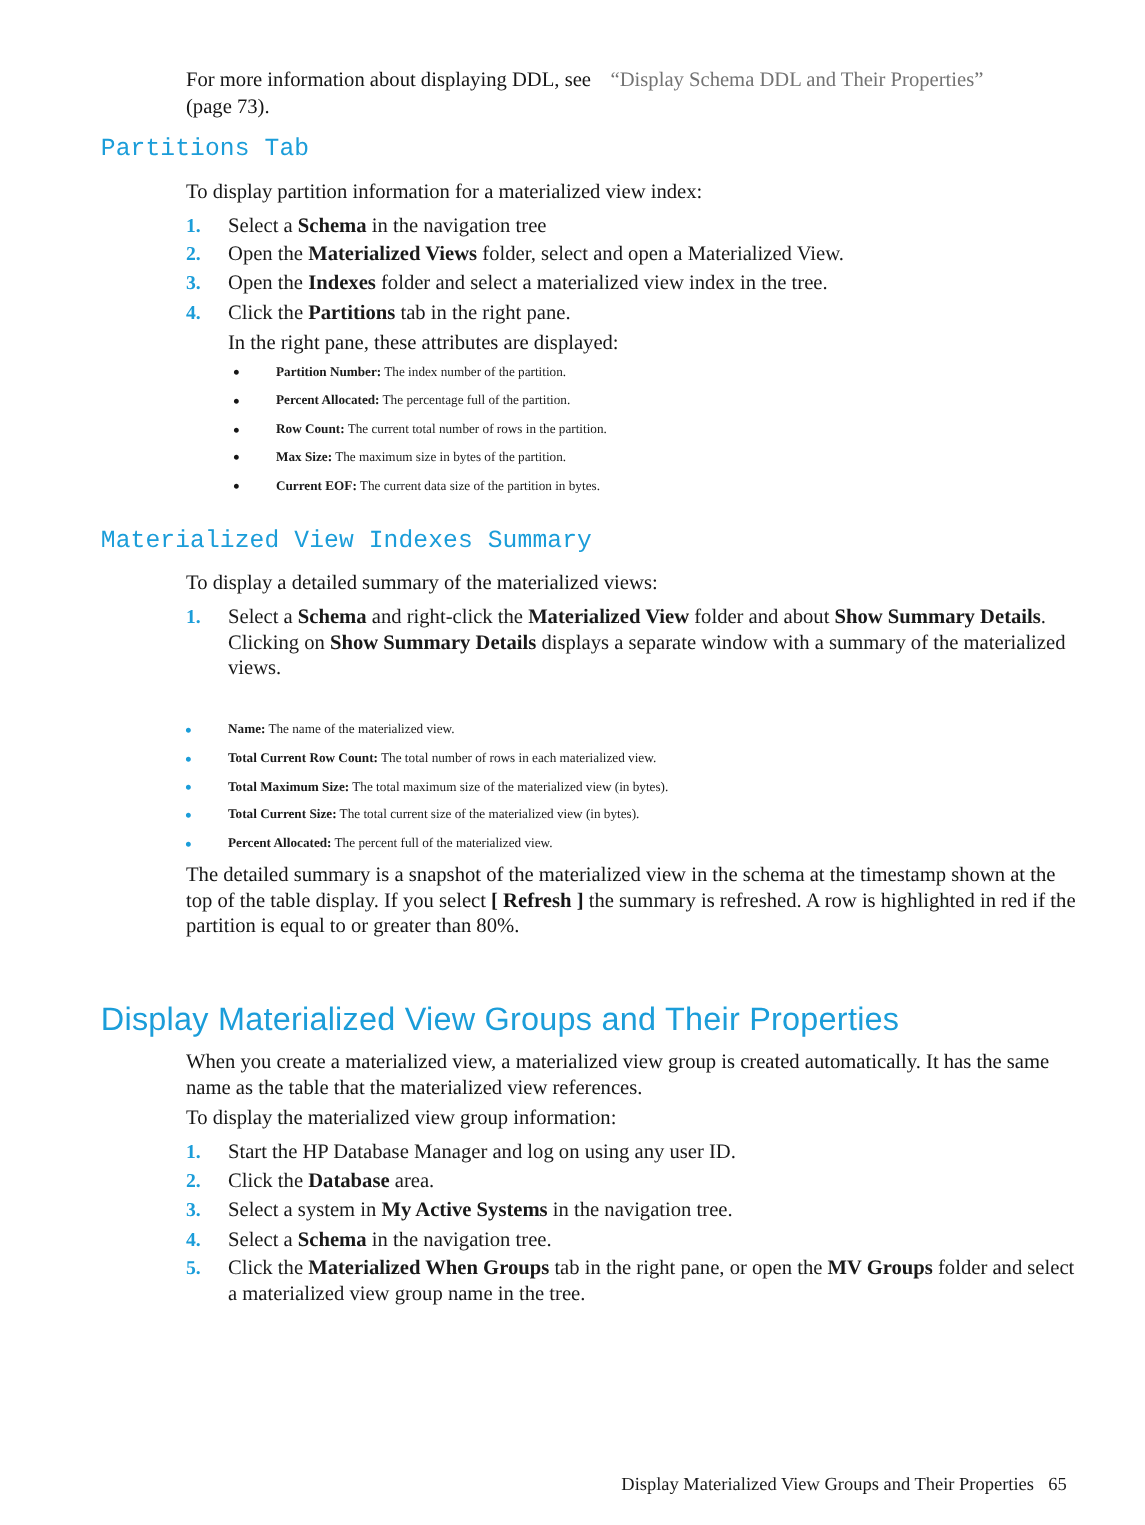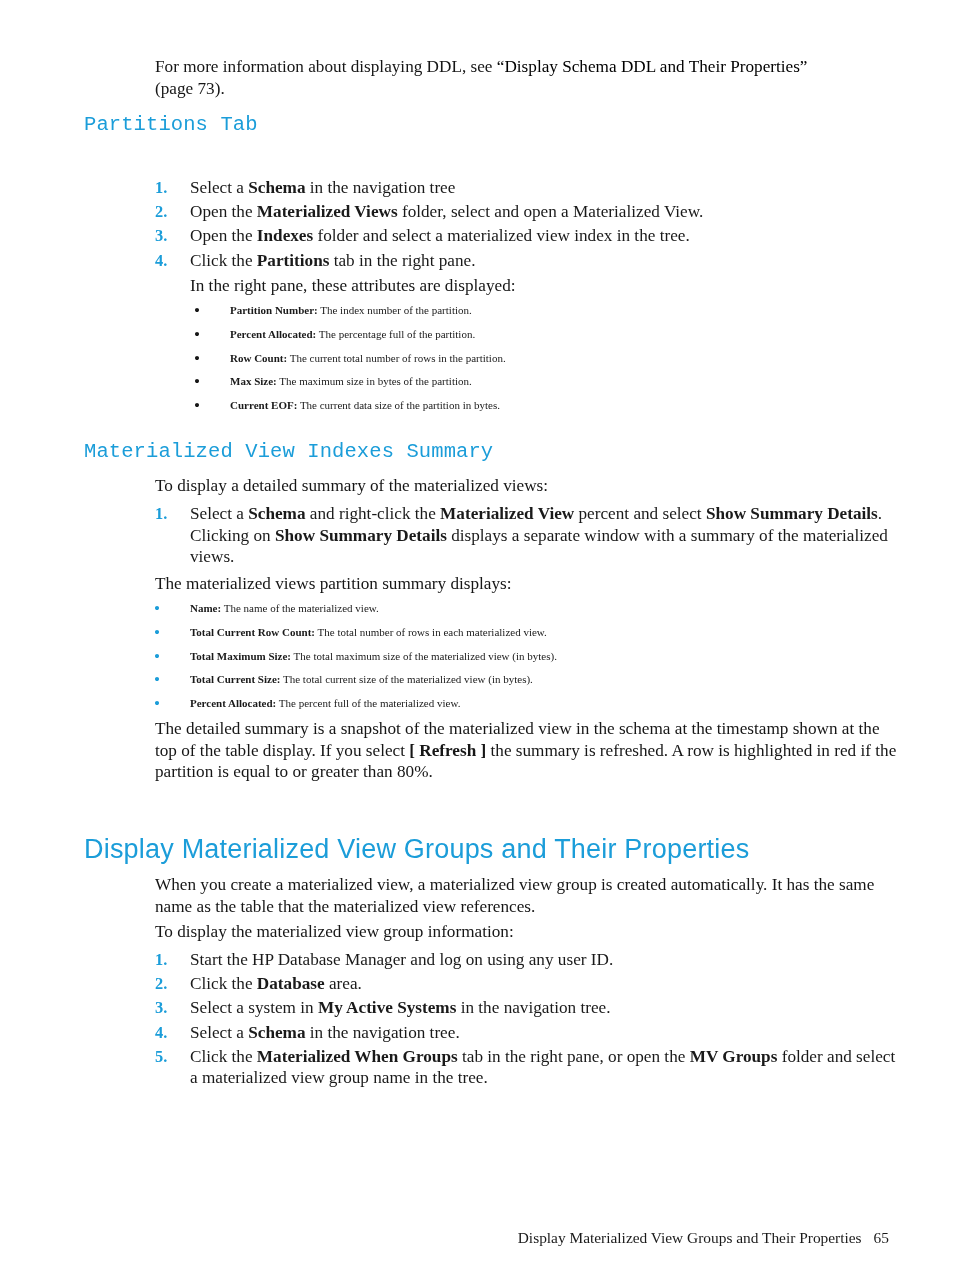--- a/index.html
+++ b/index.html
@@ -28,21 +28,22 @@
     font-size: 17.2px;
     line-height: 21.6px;
     color: #161616;
   }
 
   b, .b {
     font-weight: bold;
   }
 
   .xref {
-    color: #000000;
+    color: #737373;
+    margin-left: 12px;
   }
 
   
   .h1 {
     font-family: "Liberation Sans", "DejaVu Sans", sans-serif;
     font-weight: 400;
     font-size: 27px;
     line-height: 30px;
     letter-spacing: 0.2px;
     color: #1b9dd9;
@@ -132,20 +133,21 @@
 
 <div class="page">
 
   <div class="blk body-text" style="left:155px; top:56px; width:742px;">
     <span>For more information about displaying DDL, see </span><span class="xref">“Display Schema DDL and Their Properties”</span><br>
     <span>(page 73).</span>
   </div>
 
   <div class="blk h2" style="left:84px; top:113px;">Partitions Tab</div>
 
+  <div class="blk body-text" style="left:155px; top:149px; width:742px;">To display partition information for a materialized view index:</div>
 
   <div class="olist" style="left:155px; top:177px; width:742px;">
     <div class="row">
       <span class="num">1.</span>
       <span class="txt"><span>Select a </span><b>Schema</b><span> in the navigation tree</span></span>
     </div>
     <div class="row">
       <span class="num">2.</span>
       <span class="txt"><span>Open the </span><b>Materialized Views</b><span> folder, select and open a Materialized View.</span></span>
     </div>
@@ -184,25 +186,24 @@
     </div>
   </div>
 
   <div class="blk h2" style="left:84px; top:440px;">Materialized View Indexes Summary</div>
 
   <div class="blk body-text" style="left:155px; top:475px; width:742px;">To display a detailed summary of the materialized views:</div>
 
   <div class="olist" style="left:155px; top:503px; width:742px;">
     <div class="row">
       <span class="num">1.</span>
-      <span class="txt"><span>Select a </span><b>Schema</b><span> and right-click the </span><b>Materialized View</b><span> percent and select </span><b>Show Summary Details</b><span>. Clicking on </span><b>Show Summary Details</b><span> displays a separate window with a summary of the materialized views.</span></span>
-    </div>
-  </div>
-
-  <div class="blk body-text" style="left:155px; top:573px; width:742px;">The materialized views partition summary displays:</div>
+      <span class="txt"><span>Select a </span><b>Schema</b><span> and right-click the </span><b>Materialized View</b><span> folder and about </span><b>Show Summary Details</b><span>. Clicking on </span><b>Show Summary Details</b><span> displays a separate window with a summary of the materialized views.</span></span>
+    </div>
+  </div>
+
 
   <div class="blist blue" style="left:152px; top:598px; width:745px;">
     <div class="row">
       <span class="bullet">•</span>
       <span class="txt"><b>Name:</b><span> The name of the materialized view.</span></span>
     </div>
     <div class="row">
       <span class="bullet">•</span>
       <span class="txt"><b>Total Current Row Count:</b><span> The total number of rows in each materialized view.</span></span>
     </div>

